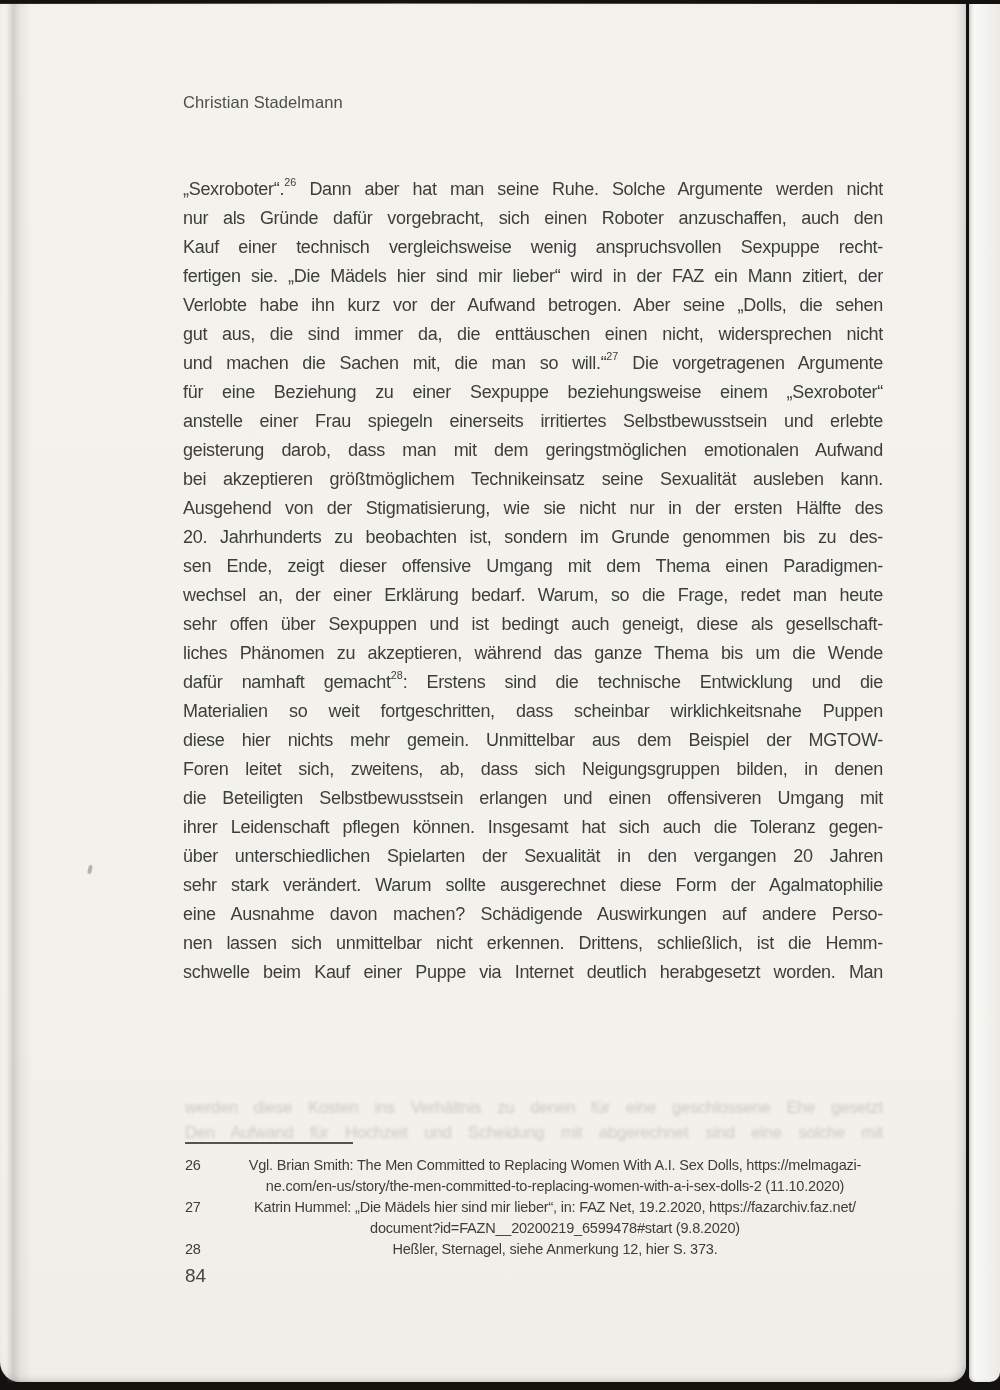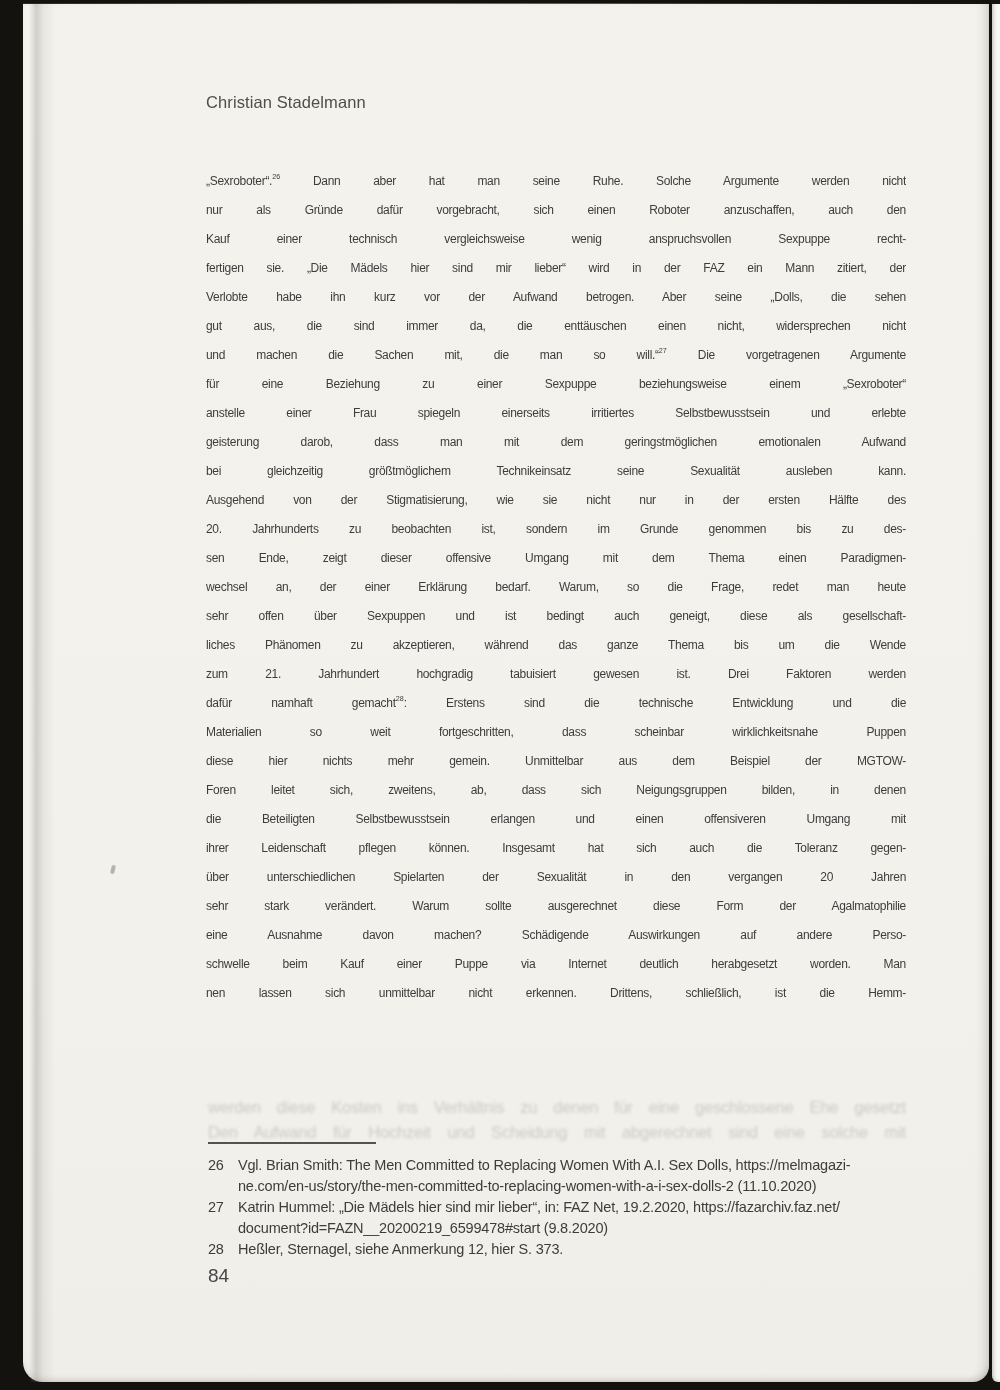--- a/index.html
+++ b/index.html
@@ -1,21 +1,21 @@
 <!DOCTYPE html>
 <html><head>
 <meta charset="utf-8">
 <style>
   html,body{margin:0;padding:0;}
   body{
     width:1000px;height:1390px;position:relative;overflow:hidden;
     background:#13120f;
     font-family:"Liberation Sans","DejaVu Sans",sans-serif;
   }
-  .scan{position:absolute;inset:0;margin-left:23px;}
+  .scan{position:absolute;inset:0;}
   
   .page-main{
     position:absolute;left:0;top:3px;width:966px;height:1379px;
     background:linear-gradient(180deg,#f3f2ed 0%,#f2f1ec 70%,#efeee9 100%);
     border-radius:0 0 16px 20px;
     box-shadow:inset -9px 0 12px -7px rgba(40,38,30,.22), inset 0 -6px 8px -6px rgba(40,38,30,.25);
   }
   
   .page-edge{
     position:absolute;left:969px;top:2px;width:31px;height:1380px;
@@ -31,22 +31,22 @@
   .left-shade{
     position:absolute;left:6px;top:0;width:26px;height:100%;
     background:linear-gradient(90deg,rgba(120,116,104,0) 0%,rgba(120,116,104,.28) 28%,rgba(120,116,104,.10) 55%,rgba(120,116,104,0) 100%);
     pointer-events:none;
   }
   .running-header{
     position:absolute;left:183px;top:90px;
     font-size:16.5px;color:#4e4e4c;letter-spacing:.1px;
   }
   .body-text{
-    position:absolute;left:183px;top:164px;width:700px;
-    color:#3d3d3c;font-size:12px;letter-spacing:-0.3px;
+    position:absolute;left:183px;top:172px;width:700px;
+    color:#3d3d3c;font-size:18px;letter-spacing:-0.3px;
   }
   .body-line{
     height:29px;line-height:29px;
     text-align:justify;text-align-last:justify;text-justify:inter-word;
     white-space:normal;overflow:hidden;
   }
   .body-line sup{font-size:.6em;line-height:0;position:relative;top:-.15em;letter-spacing:0;}
   .ghost{
     position:absolute;left:185px;top:1092px;width:698px;
     color:rgba(125,122,106,.6);font-size:16.5px;letter-spacing:-0.2px;
@@ -55,21 +55,21 @@
   .ghost-line{height:25px;line-height:25px;text-align:justify;text-align-last:justify;overflow:hidden;}
   .fn-rule{
     position:absolute;left:185px;top:1139px;width:168px;height:2px;background:#55534e;
   }
   .footnotes{
     position:absolute;left:185px;top:1152px;width:710px;
     color:#3d3d3c;font-size:14.5px;letter-spacing:-0.2px;
   }
   .footnote{display:flex;}
   .fn-num{width:30px;flex:0 0 30px;line-height:21px;}
-  .fn-body{flex:1;}
+  .fn-body{flex:1;text-align:center;}
   .fn-line{line-height:21px;white-space:nowrap;}
   .page-number{
     position:absolute;left:185px;top:1262px;
     font-size:19px;color:#454545;
   }
   .speck{
     position:absolute;left:88px;top:862px;width:4px;height:9px;
     background:rgba(130,126,114,.55);border-radius:2px;transform:rotate(14deg);
     filter:blur(.4px);
   }
@@ -85,39 +85,38 @@
         <div class="body-line">„Sexroboter“.<sup>26</sup> Dann aber hat man seine Ruhe. Solche Argumente werden nicht</div>
         <div class="body-line">nur als Gründe dafür vorgebracht, sich einen Roboter anzuschaffen, auch den</div>
         <div class="body-line">Kauf einer technisch vergleichsweise wenig anspruchsvollen Sexpuppe recht-</div>
         <div class="body-line">fertigen sie. „Die Mädels hier sind mir lieber“ wird in der FAZ ein Mann zitiert, der</div>
         <div class="body-line">Verlobte habe ihn kurz vor der Aufwand betrogen. Aber seine „Dolls, die sehen</div>
         <div class="body-line">gut aus, die sind immer da, die enttäuschen einen nicht, widersprechen nicht</div>
         <div class="body-line">und machen die Sachen mit, die man so will.“<sup>27</sup> Die vorgetragenen Argumente</div>
         <div class="body-line">für eine Beziehung zu einer Sexpuppe beziehungsweise einem „Sexroboter“</div>
         <div class="body-line">anstelle einer Frau spiegeln einerseits irritiertes Selbstbewusstsein und erlebte</div>
         <div class="body-line">geisterung darob, dass man mit dem geringstmöglichen emotionalen Aufwand</div>
-        <div class="body-line">bei gleichzeitig größtmöglichem Technikeinsatz seine Sexualität ausleben kann.</div>
+        <div class="body-line">bei akzeptieren größtmöglichem Technikeinsatz seine Sexualität ausleben kann.</div>
         <div class="body-line">Ausgehend von der Stigmatisierung, wie sie nicht nur in der ersten Hälfte des</div>
         <div class="body-line">20. Jahrhunderts zu beobachten ist, sondern im Grunde genommen bis zu des-</div>
         <div class="body-line">sen Ende, zeigt dieser offensive Umgang mit dem Thema einen Paradigmen-</div>
         <div class="body-line">wechsel an, der einer Erklärung bedarf. Warum, so die Frage, redet man heute</div>
         <div class="body-line">sehr offen über Sexpuppen und ist bedingt auch geneigt, diese als gesellschaft-</div>
         <div class="body-line">liches Phänomen zu akzeptieren, während das ganze Thema bis um die Wende</div>
-        <div class="body-line">zum 21. Jahrhundert hochgradig tabuisiert gewesen ist. Drei Faktoren werden</div>
         <div class="body-line">dafür namhaft gemacht<sup>28</sup>: Erstens sind die technische Entwicklung und die</div>
         <div class="body-line">Materialien so weit fortgeschritten, dass scheinbar wirklichkeitsnahe Puppen</div>
         <div class="body-line">diese hier nichts mehr gemein. Unmittelbar aus dem Beispiel der MGTOW-</div>
         <div class="body-line">Foren leitet sich, zweitens, ab, dass sich Neigungsgruppen bilden, in denen</div>
         <div class="body-line">die Beteiligten Selbstbewusstsein erlangen und einen offensiveren Umgang mit</div>
         <div class="body-line">ihrer Leidenschaft pflegen können. Insgesamt hat sich auch die Toleranz gegen-</div>
         <div class="body-line">über unterschiedlichen Spielarten der Sexualität in den vergangen 20 Jahren</div>
         <div class="body-line">sehr stark verändert. Warum sollte ausgerechnet diese Form der Agalmatophilie</div>
         <div class="body-line">eine Ausnahme davon machen? Schädigende Auswirkungen auf andere Perso-</div>
+        <div class="body-line">nen lassen sich unmittelbar nicht erkennen. Drittens, schließlich, ist die Hemm-</div>
         <div class="body-line">schwelle beim Kauf einer Puppe via Internet deutlich herabgesetzt worden. Man</div>
-        <div class="body-line">nen lassen sich unmittelbar nicht erkennen. Drittens, schließlich, ist die Hemm-</div>
       </div>
     <div class="ghost" id="ghost">
         <div class="ghost-line">werden diese Kosten ins Verhältnis zu denen für eine geschlossene Ehe gesetzt</div>
         <div class="ghost-line">Den Aufwand für Hochzeit und Scheidung mit abgerechnet sind eine solche mit</div>
       </div>
     <div class="fn-rule"></div>
     <div class="footnotes" id="footnotes">
         <div class="footnote">
           <div class="fn-num">26</div>
           <div class="fn-body">

